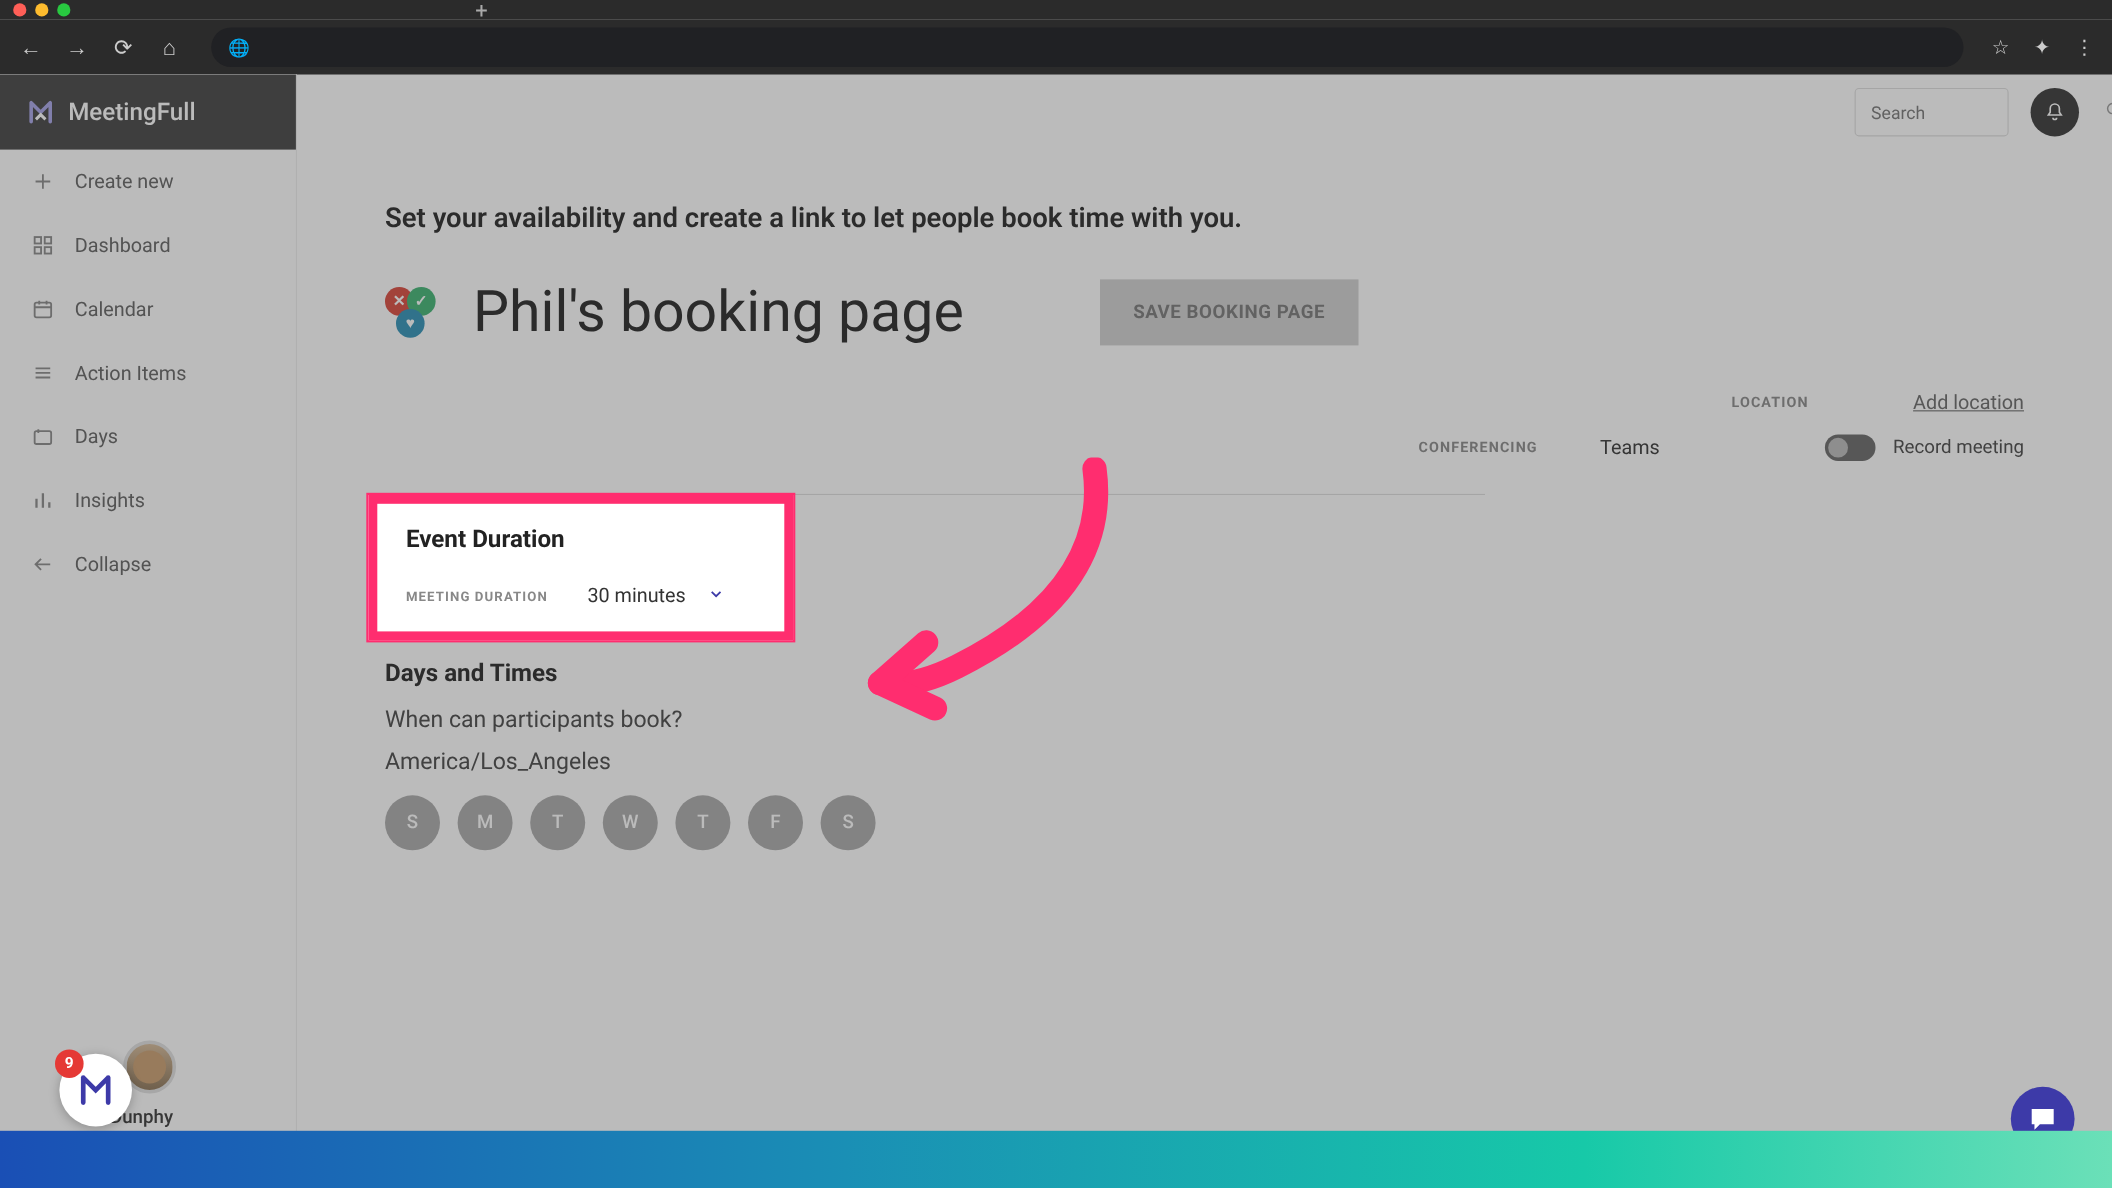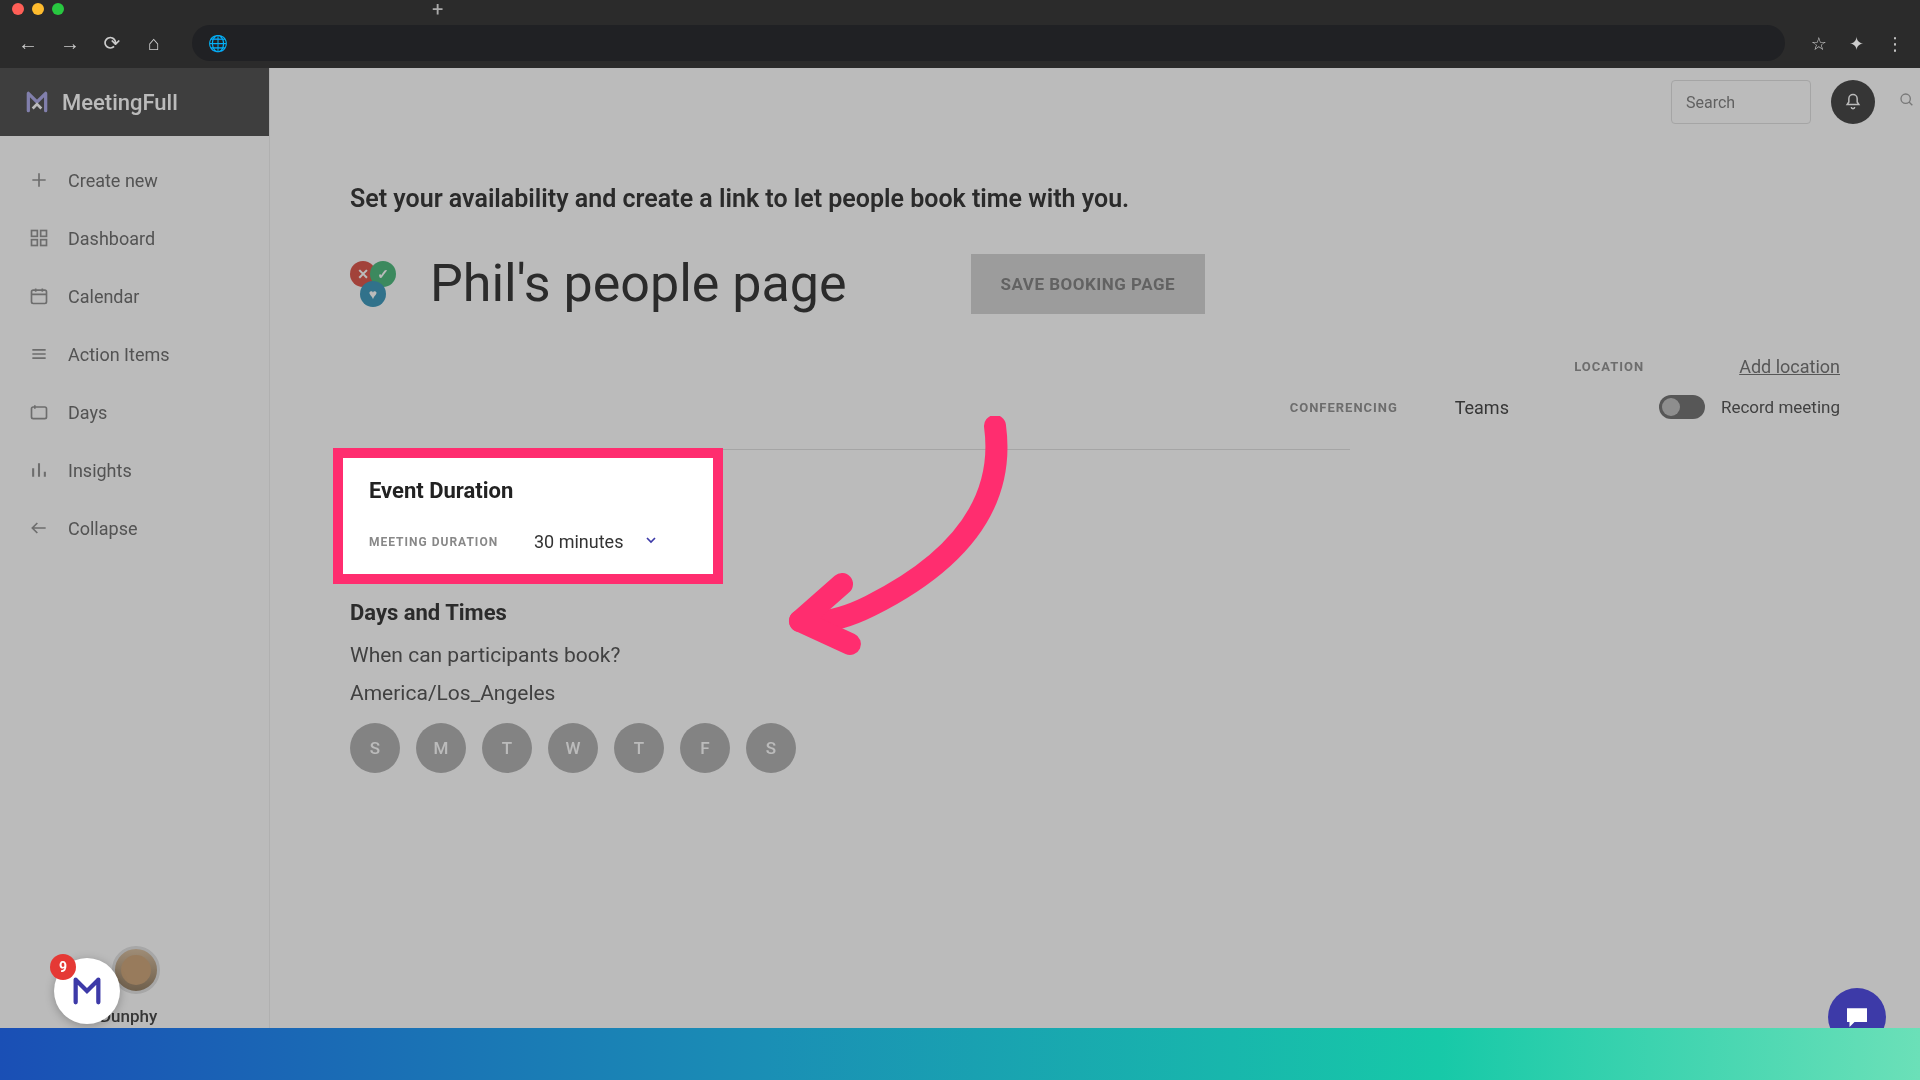--- a/index.html
+++ b/index.html
@@ -22,35 +22,35 @@
 
 
 .app { position: relative; height: calc(1080px - 68px); background: #fff; }
 .overlay-dim { position: absolute; inset: 0; background: rgba(60,60,60,0.35); pointer-events: none; z-index: 50; }
 
 
 .sidebar { position: absolute; left: 0; top: 0; width: 270px; height: 100%; background: #fff; border-right: 1px solid #eee; }
 .brand { height: 68px; background: #404040; display: flex; align-items: center; padding: 0 24px; gap: 12px; }
 .brand-logo { width: 26px; height: 26px; }
 .brand-text { color: #fff; font-size: 22px; font-weight: 500; }
-.nav-list { padding: 15px 0; }
+.nav-list { padding: 0 0; }
 .nav-item { display: flex; align-items: center; gap: 18px; padding: 18px 28px; color: #606060; font-size: 18px; cursor: pointer; }
 .nav-icon { width: 22px; height: 22px; display: flex; align-items: center; justify-content: center; color: #888; }
 .user-block { position: absolute; bottom: 30px; left: 24px; }
 .avatar { width: 48px; height: 48px; border-radius: 50%; background: linear-gradient(#d4b896, #8b7355); border: 3px solid #e0e0e0; margin-left: 88px; margin-bottom: 12px; position: relative; }
 .avatar::after { content: ''; position: absolute; inset: 6px; background: #c99d6e; border-radius: 50%; }
 .user-name { font-size: 17px; color: #333; font-weight: 500; margin-left: 76px; }
 .user-email { font-size: 15px; color: #888; margin-top: 6px; }
 
 
 .float-badge { position: absolute; left: 54px; bottom: 56px; width: 66px; height: 66px; border-radius: 50%; background: #fff; box-shadow: 0 2px 10px rgba(0,0,0,0.25); display: flex; align-items: center; justify-content: center; z-index: 60; }
 .float-badge .count { position: absolute; top: -4px; left: -4px; width: 26px; height: 26px; border-radius: 50%; background: #e53935; color: #fff; font-size: 14px; display: flex; align-items: center; justify-content: center; font-weight: bold; }
 
 
-.topbar { position: absolute; left: 270px; right: 15px; top: 0; height: 68px; display: flex; align-items: center; justify-content: flex-end; padding: 0 30px; gap: 20px; }
+.topbar { position: absolute; left: 270px; right: 0; top: 0; height: 68px; display: flex; align-items: center; justify-content: flex-end; padding: 0 30px; gap: 20px; }
 .search-box { width: 140px; height: 44px; border: 1px solid #ddd; border-radius: 4px; display: flex; align-items: center; padding: 0 14px; gap: 10px; color: #999; font-size: 16px; }
 .search-box input { border: none; outline: none; flex: 1; font-size: 16px; background: transparent; }
 .bell { width: 44px; height: 44px; border-radius: 50%; background: #333; display: flex; align-items: center; justify-content: center; color: #fff; cursor: pointer; }
 
 
 .main { position: absolute; left: 270px; right: 0; top: 68px; bottom: 0; padding: 48px 80px; }
 .page-intro { font-size: 25px; font-weight: 600; color: #222; margin-bottom: 40px; }
 .title-row { display: flex; align-items: center; gap: 34px; margin-bottom: 42px; }
 .booking-icon { width: 46px; height: 46px; position: relative; }
 .booking-icon .c1 { position:absolute; width:26px; height:26px; border-radius:50%; background:#d9453a; left:0; top:0; display:flex; align-items:center; justify-content:center; color:#fff; font-size:14px; font-weight:bold; }
@@ -215,21 +215,21 @@
   </div>
 
   <div class="main">
     <div class="page-intro">Set your availability and create a link to let people book time with you.</div>
     <div class="title-row">
       <div class="booking-icon">
         <div class="c1">✕</div>
         <div class="c2">✓</div>
         <div class="c3">♥</div>
       </div>
-      <div class="page-title">Phil's people page</div>
+      <div class="page-title">Phil's booking page</div>
       <button class="save-btn">SAVE BOOKING PAGE</button>
     </div>
 
     <div class="field-row">
       <span class="field-label">LOCATION</span>
       <span class="field-link">Add location</span>
     </div>
     <div class="field-row">
       <span class="field-label">CONFERENCING</span>
       <span class="field-value">Teams</span>

